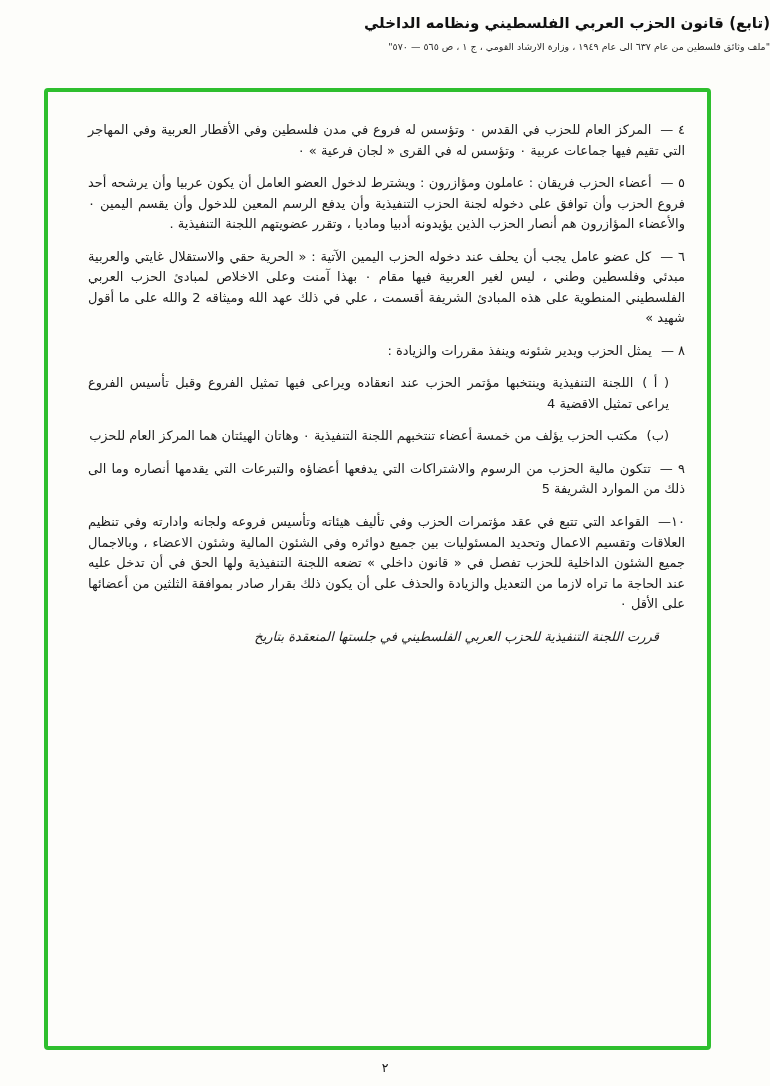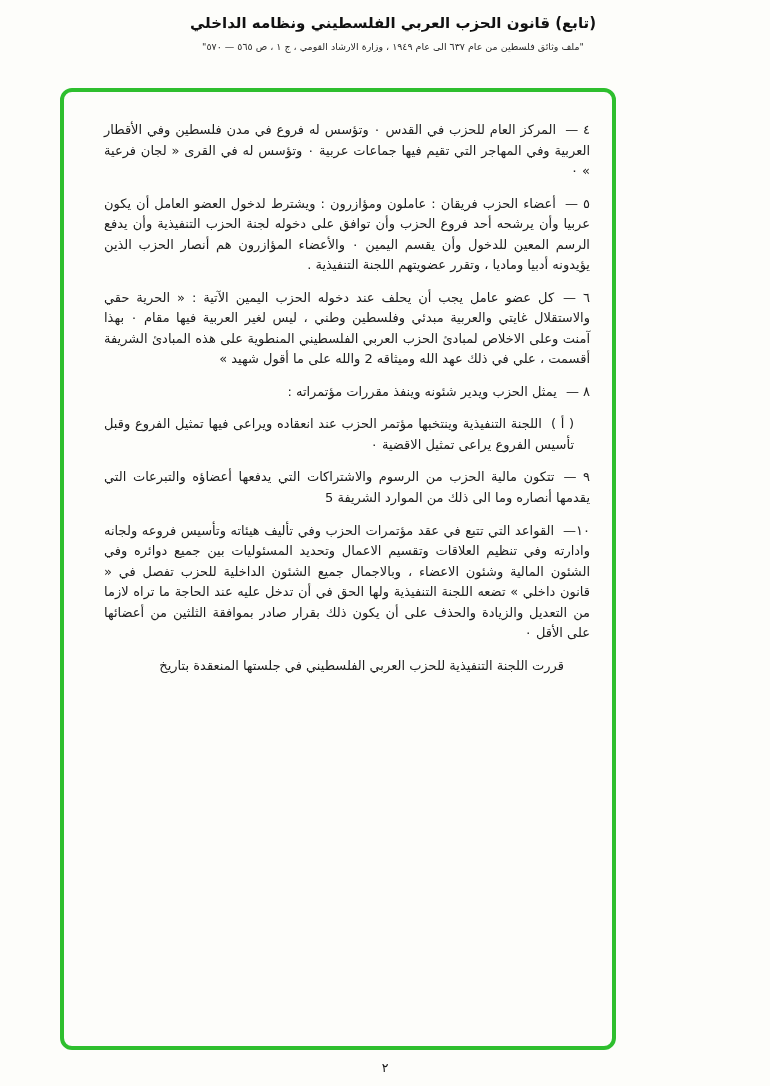--- a/index.html
+++ b/index.html
@@ -12,61 +12,60 @@
   .page {
     position: relative;
     width: 770px; height: 1086px;
     background: #fdfdfa;
     color: #1c1c1c;
     overflow: hidden;
   }
   .doc-header {
     position: absolute;
     top: 14px; left: 16px; right: 0;
-    text-align: center;
     direction: rtl;
   }
   .doc-title {
     margin: 0;
     font-size: 15px;
     font-weight: 700;
     color: #111;
   }
   .doc-subtitle {
     margin-top: 9px;
     font-size: 9.5px;
     color: #2a2a2a;
     letter-spacing: 0.2px;
   }
   .highlight-box {
     position: absolute;
-    left: 60px; top: 88px;
-    width: 556px; height: 962px;
+    left: 44px; top: 88px;
+    width: 667px; height: 962px;
     border: 4px solid #2ebf2e;
-    border-radius: 12px;
+    border-radius: 4px;
     background: transparent;
   }
   .content {
     position: absolute;
     inset: 0;
     padding: 28px 22px 0 40px;
     direction: rtl;
     text-align: justify;
     font-size: 13px;
     line-height: 1.58;
     color: #1c1c1c;
   }
   .item { margin: 0 0 12px 0; }
   .item .num {
     white-space: nowrap;
     margin-inline-end: 9px;
   }
   .item.sub { margin-right: 16px; }
   .item.cont { text-indent: 42px; }
-  .item.closing { text-indent: 26px; margin-top: 8px; }
+  .item.closing { text-indent: 26px; margin-top: 8px; font-style: italic; }
   .footer-area {
     position: absolute;
     bottom: 10px; left: 0; right: 0;
     text-align: center;
   }
   .page-number { font-size: 12.5px; color: #111; }
 </style>
 </head>
 <body>
 
@@ -87,27 +86,30 @@
       <p class="item">
         <span class="num">٥ —</span><span class="txt">أعضاء الحزب فريقان : عاملون ومؤازرون : ويشترط لدخول العضو العامل أن يكون عربيا وأن يرشحه أحد فروع الحزب وأن توافق على دخوله لجنة الحزب التنفيذية وأن يدفع الرسم المعين للدخول وأن يقسم اليمين ٠ والأعضاء المؤازرون هم أنصار الحزب الذين يؤيدونه أدبيا وماديا ، وتقرر عضويتهم اللجنة التنفيذية .</span>
       </p>
 
       <p class="item">
         <span class="num">٦ —</span><span class="txt">كل عضو عامل يجب أن يحلف عند دخوله الحزب اليمين الآتية : « الحرية حقي والاستقلال غايتي والعربية مبدئي وفلسطين وطني ، ليس لغير العربية فيها مقام ٠ بهذا آمنت وعلى الاخلاص لمبادئ الحزب العربي الفلسطيني المنطوية على هذه المبادئ الشريفة أقسمت ، علي في ذلك عهد الله وميثاقه 2 والله على ما أقول شهيد »</span>
       </p>
 
 
       <p class="item">
-        <span class="num">٨ —</span><span class="txt">يمثل الحزب ويدير شئونه وينفذ مقررات مؤتمراته :</span>
+        <span class="num">٨ —</span><span class="txt">يمثل الحزب ويدير شئونه وينفذ مقررات والزيادة :</span>
       </p>
 
       <p class="item sub">
-        <span class="num">( أ )</span><span class="txt">اللجنة التنفيذية وينتخبها مؤتمر الحزب عند انعقاده ويراعى فيها تمثيل الفروع وقبل تأسيس الفروع يراعى تمثيل الاقضية ٠</span>
+        <span class="num">( أ )</span><span class="txt">اللجنة التنفيذية وينتخبها مؤتمر الحزب عند انعقاده ويراعى فيها تمثيل الفروع وقبل تأسيس الفروع يراعى تمثيل الاقضية 4</span>
       </p>
 
+      <p class="item sub">
+        <span class="num">(ب)</span><span class="txt">مكتب الحزب يؤلف من خمسة أعضاء تنتخبهم اللجنة التنفيذية ٠ وهاتان الهيئتان هما المركز العام للحزب</span>
+      </p>
 
 
       <p class="item">
         <span class="num">٩ —</span><span class="txt">تتكون مالية الحزب من الرسوم والاشتراكات التي يدفعها أعضاؤه والتبرعات التي يقدمها أنصاره وما الى ذلك من الموارد الشريفة 5</span>
       </p>
 
       <p class="item">
         <span class="num">١٠—</span><span class="txt">القواعد التي تتبع في عقد مؤتمرات الحزب وفي تأليف هيئاته وتأسيس فروعه ولجانه وادارته وفي تنظيم العلاقات وتقسيم الاعمال وتحديد المسئوليات بين جميع دوائره وفي الشئون المالية وشئون الاعضاء ، وبالاجمال جميع الشئون الداخلية للحزب تفصل في « قانون داخلي » تضعه اللجنة التنفيذية ولها الحق في أن تدخل عليه عند الحاجة ما تراه لازما من التعديل والزيادة والحذف على أن يكون ذلك بقرار صادر بموافقة الثلثين من أعضائها على الأقل ٠</span>
       </p>
 

